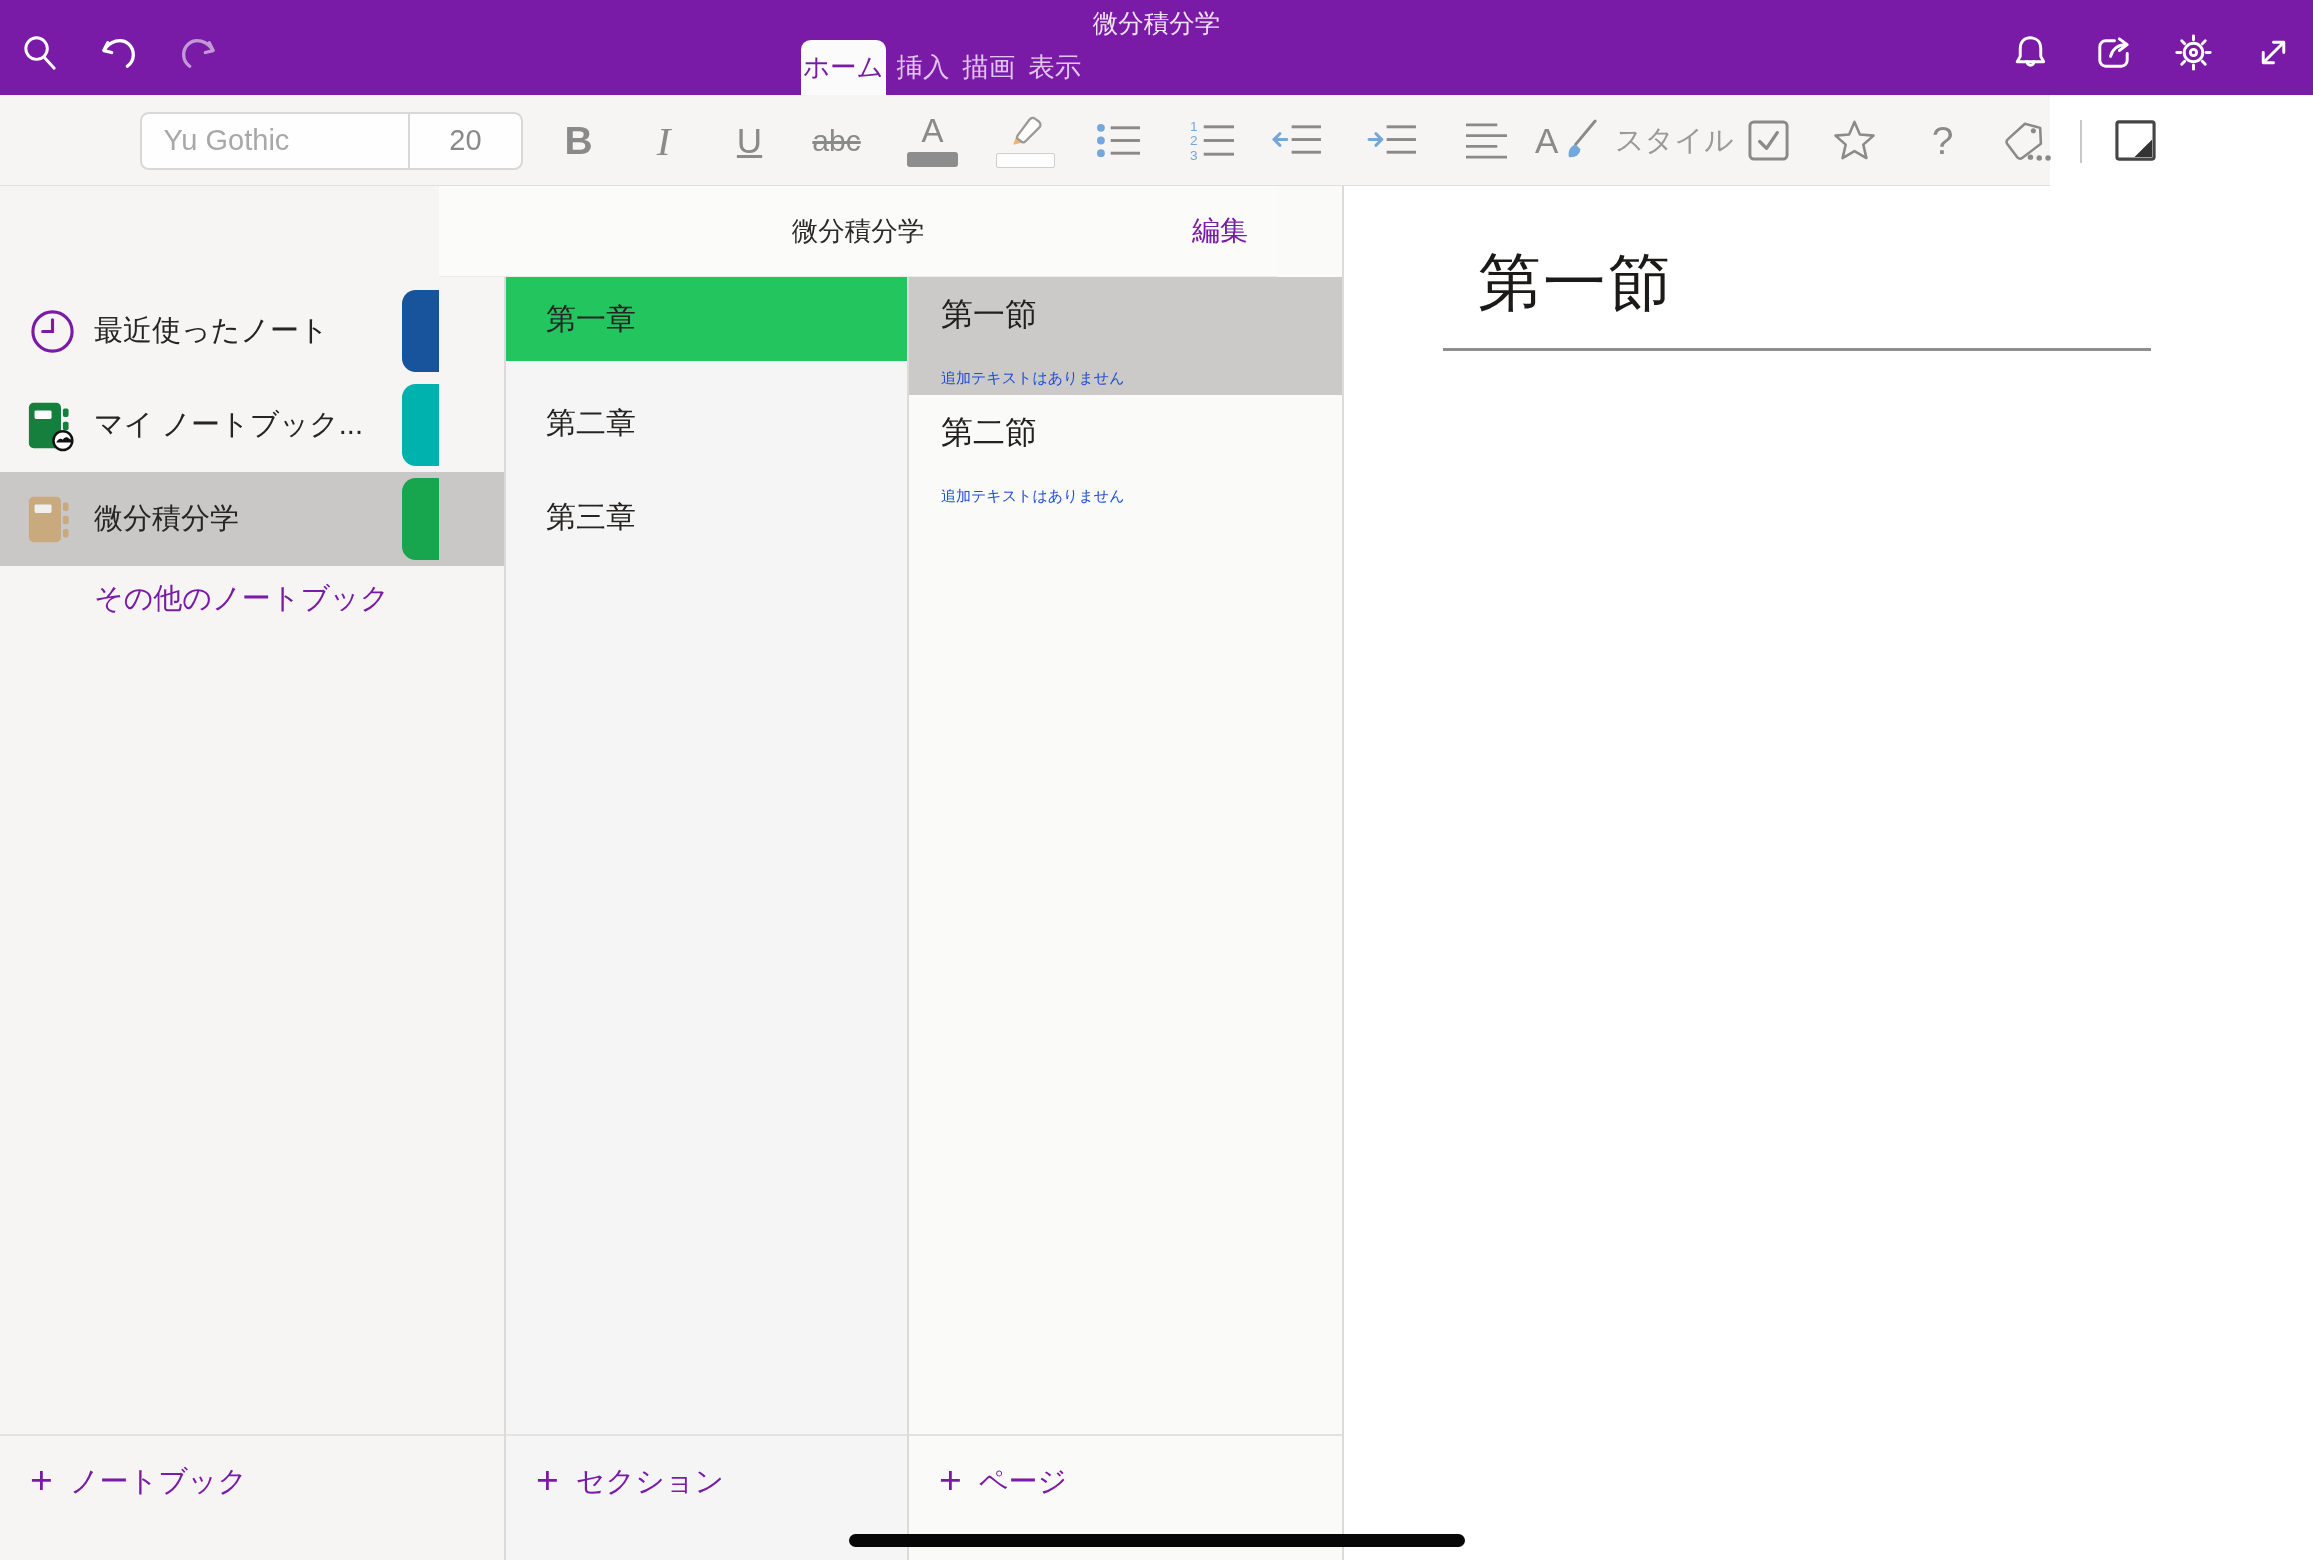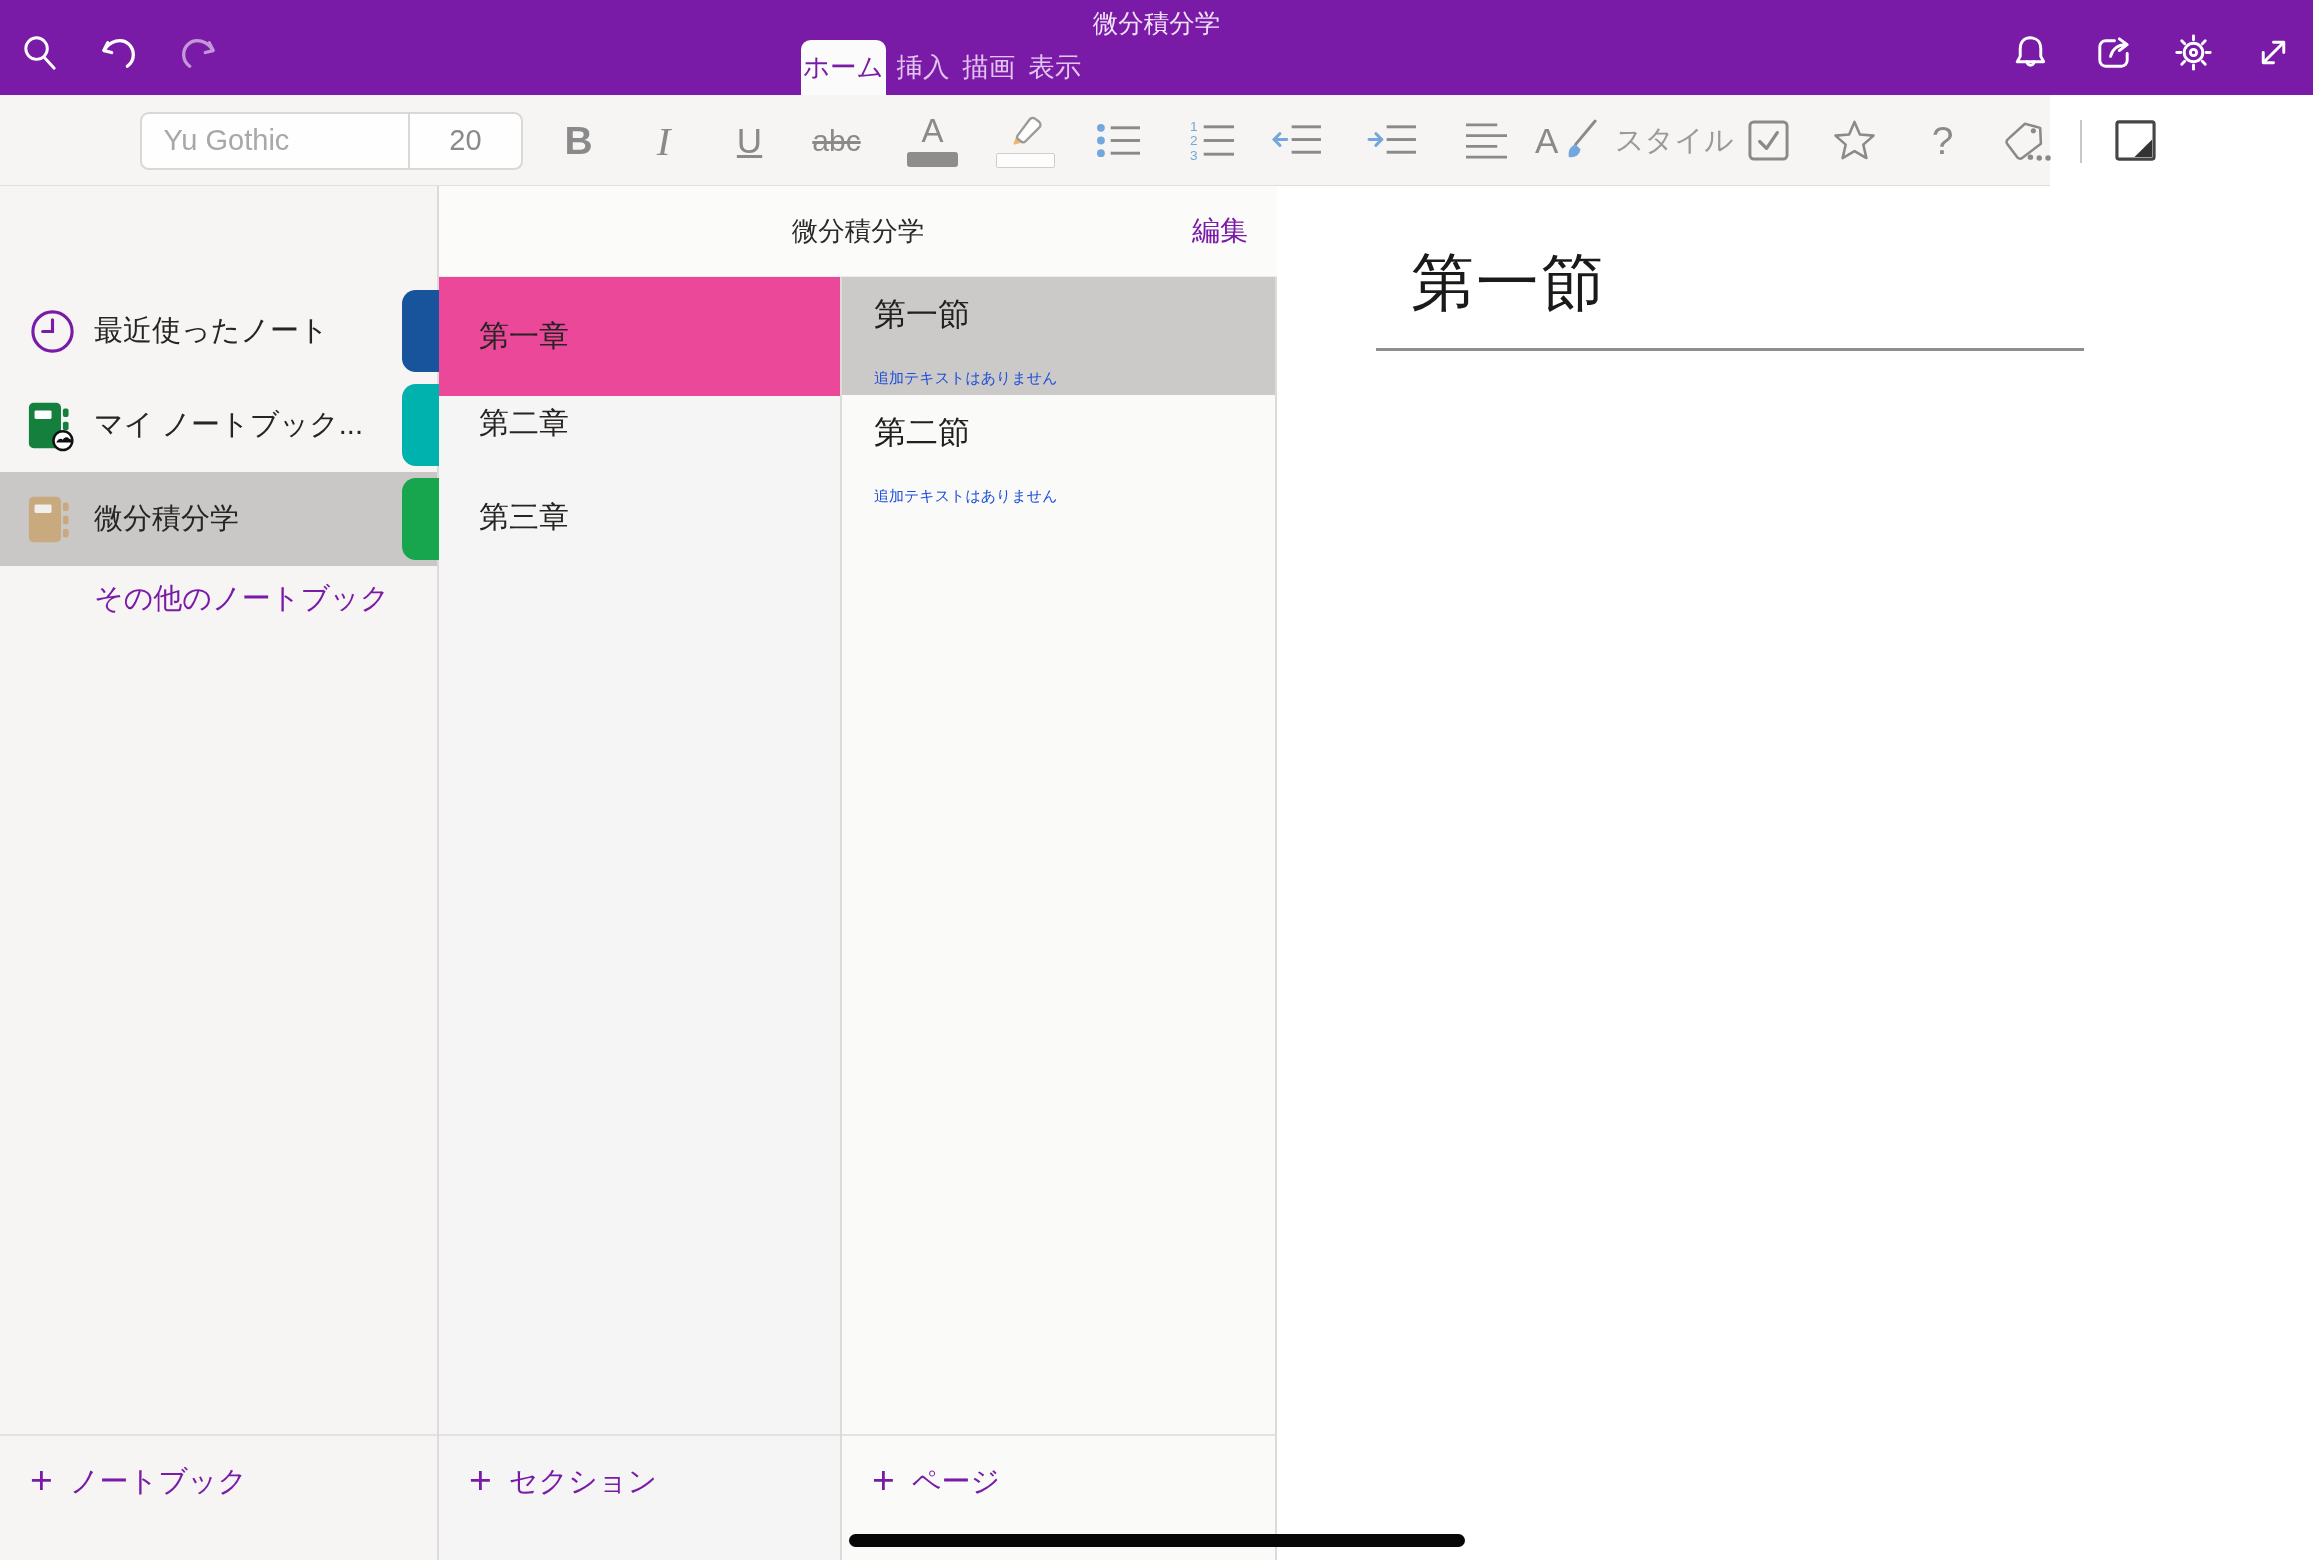--- a/index.html
+++ b/index.html
@@ -32,40 +32,40 @@
   .hl-swatch { margin-top:2.9px; width:59px; height:15.7px; border-radius:2px; background:#FDFDFD; border:1px solid #CFCECD; }
   .styles-btn { position:absolute; top:16.7px; left:1535px; height:58px; display:flex; align-items:center; gap:13.7px; cursor:pointer; }
   .styles-btn .letter { font-size:35px; color:#8A8A8A; position:relative; }
   .styles-btn .label { font-size:29px; color:#9B9A99; }
   .tool-sep { position:absolute; left:2080px; top:24.5px; width:2px; height:43px; background:#C9C8C7; }
   .b-help { font-size:39px; color:#8A8A8A; font-weight:400; }
 
   
   .main { position:absolute; left:0; top:186px; width:2313px; height:1374px; display:flex; }
   .col { position:relative; height:100%; }
-  .sidebar { width:439px; background:#F6F5F4; border-right:2px solid #DCDBDA; }
+  .sidebar { width:506px; background:#F6F5F4; border-right:2px solid #DCDBDA; }
   .sections { width:403px; background:#F6F5F5; border-right:2px solid #DCDBDA; }
   .pages { width:435px; background:#FAFAF9; border-right:2px solid #DCDBDA; }
   .content { flex:1; background:#FFFFFF; }
 
   .panel-header { position:absolute; left:439px; top:186px; width:838px; height:91px; background:#FBFBFA; border-bottom:1px solid #ECEBEA; z-index:3; }
   .panel-title { position:absolute; left:0; width:100%; text-align:center; top:27.4px; font-size:26.5px; color:#2B2A29; }
   .edit-link { position:absolute; right:29px; top:25.5px; font-size:28px; color:#7A1BA8; cursor:pointer; }
 
   
   .nb-row { position:absolute; left:0; width:100%; height:94px; display:flex; align-items:center; cursor:pointer; }
   .nb-row.selected { background:#C9C8C6; }
   .nb-row .icon { position:absolute; left:27.4px; width:51px; height:51px; display:flex; align-items:center; justify-content:center; }
   .nb-row .label { position:absolute; left:94px; font-size:29px; color:#262524; white-space:nowrap; }
   .nb-link { position:absolute; left:94px; top:393px; font-size:29px; color:#7A1BA8; cursor:pointer; white-space:nowrap; }
   .colortab { position:absolute; left:402px; width:37px; height:82px; border-radius:13.7px 0 0 13.7px; z-index:2; }
 
   
   .sec-row { position:absolute; left:0; width:100%; height:94px; display:flex; align-items:center; padding-left:40px; font-size:30px; color:#252423; cursor:pointer; }
-  .sec-row.selected { background:#ec4899; height:119px; }
+  .sec-row.selected { background:#22c55e; height:84px; }
 
   
   .page-row { position:absolute; left:0; width:100%; height:118px; padding:15.7px 0 0 32px; cursor:pointer; }
   .page-row.selected { background:#CBCAC9; }
   .page-row .ptitle { font-size:32px; color:#222120; }
   .page-row .psub { margin-top:32px; font-size:15px; color:#1d4ed8; }
 
   
   .col-footer { position:absolute; left:0; bottom:0; width:100%; height:126px; border-top:2px solid #E3E2E1; display:flex; align-items:flex-start; padding:23.5px 0 0 30px; cursor:pointer; }
   .col-footer .plus { font-size:39px; line-height:39px; color:#7A1BA8; font-weight:300; }

